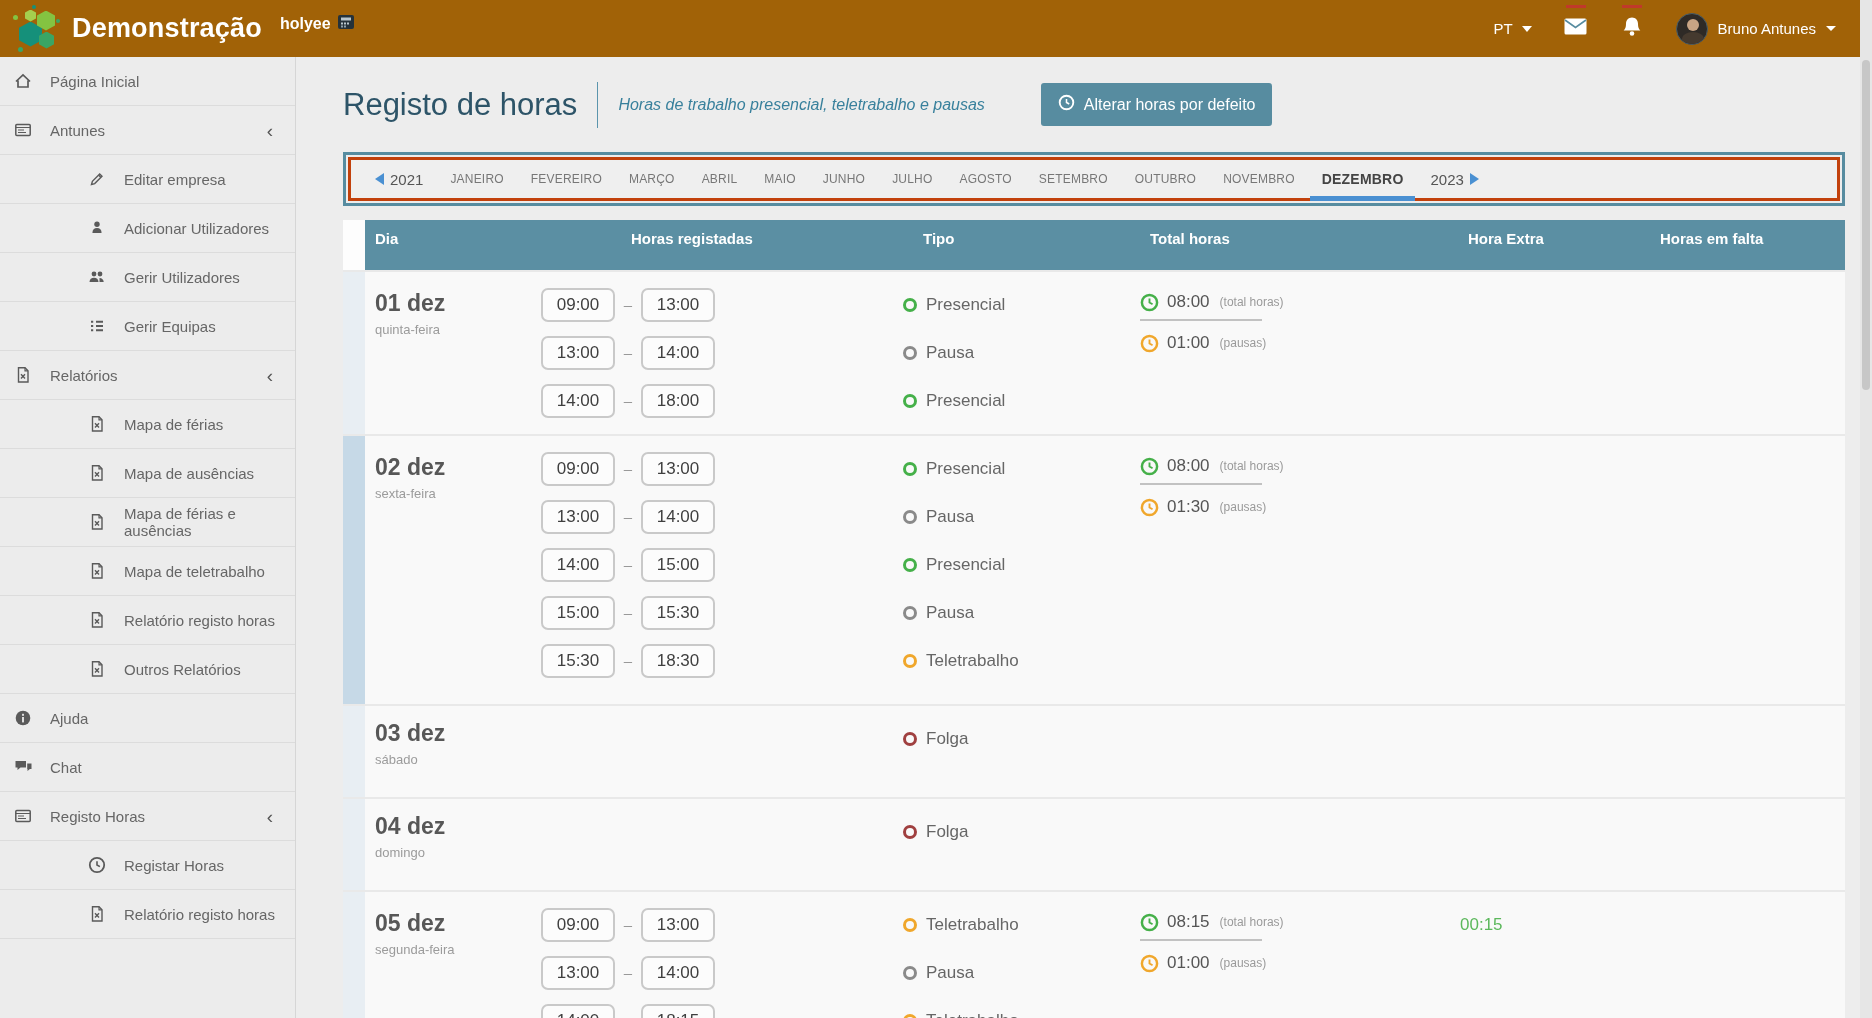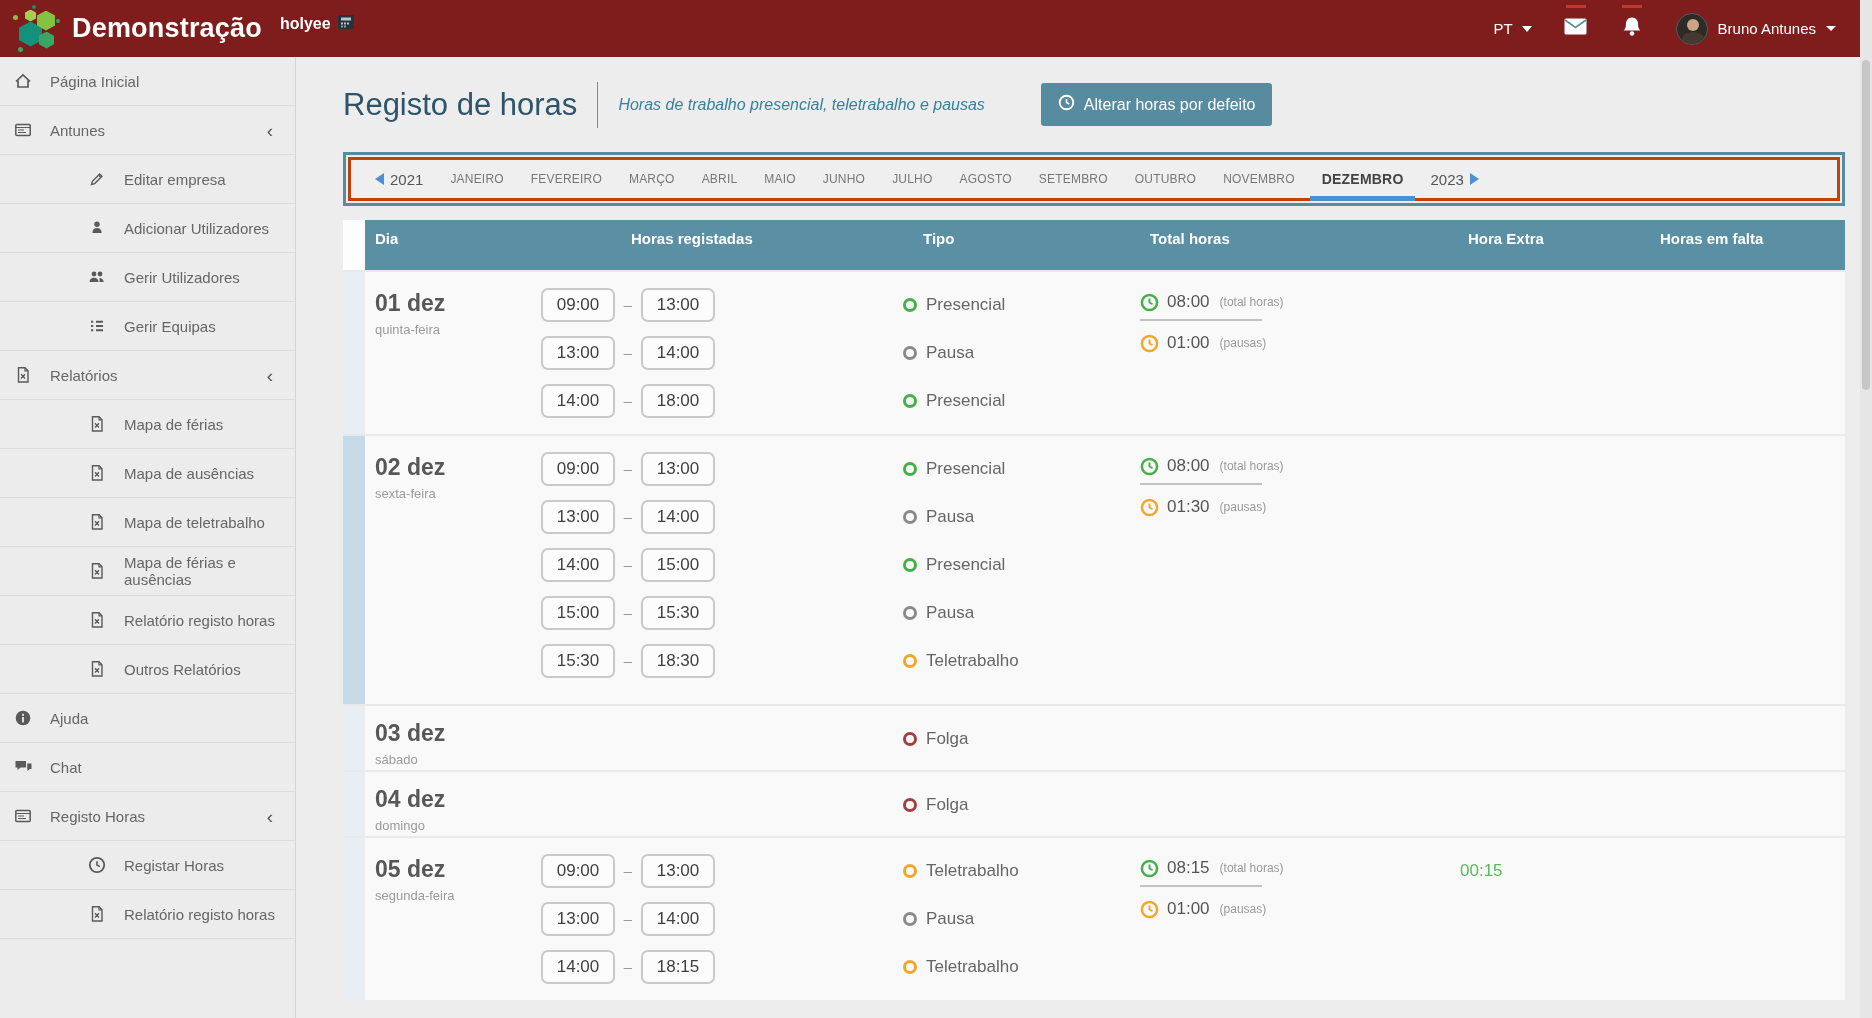--- a/index.html
+++ b/index.html
@@ -2,21 +2,21 @@
 <html><head>
 <meta charset="utf-8">
 <style>
   * { box-sizing: border-box; }
   html,body { margin:0; padding:0; }
   body {
     width:1872px; height:1018px; overflow:hidden; position:relative;
     background:#ededed; font-family:"Liberation Sans", sans-serif;
   }
   
-  .topbar { position:absolute; left:0; top:0; width:100%; height:57px; background:#7f1d1d;
+  .topbar { position:absolute; left:0; top:0; width:100%; height:57px; background:#a16207;
             display:flex; align-items:center; z-index:5; }
   .logo-area { display:flex; align-items:center; padding-left:12px; }
   .logo-hex { width:50px; height:48px; position:relative; }
   .hx { position:absolute; clip-path:polygon(50% 0,100% 25%,100% 75%,50% 100%,0 75%,0 25%); }
   .hx1 { width:23px; height:25px; left:7px;  top:17px; background:#15907a; }
   .hx2 { width:18px; height:20px; left:25px; top:6px;  background:#84c341; }
   .hx3 { width:15px; height:17px; left:27px; top:27px; background:#3aa564; }
   .hx4 { width:11px; height:12px; left:13px; top:5px;  background:#a5cf4e; }
   .dot { position:absolute; border-radius:50%; }
   .d1 { width:5px; height:5px; left:1px;  top:10px; background:#84c341; }
@@ -71,21 +71,21 @@
   .grid { display:grid; grid-template-columns:22px 176px 322px 262px 310px 190px 1fr; }
   .thead { height:50px; line-height:38px; background:#5b8fa3; color:#fff; font-weight:700; font-size:15px; }
   .thead .sp { background:#fdfdfd; }
   .th-dia   { padding-left:10px; }
   .th-horas { padding-left:90px; }
   .th-tipo  { padding-left:60px; }
   .th-total { padding-left:25px; }
   .th-extra { padding-left:33px; }
   .th-falta { padding-left:35px; }
   .row { background:#f9f9f9; border-top:2px solid #e9e9e9; }
-  .row.h3 { height:164px; } .row.h5 { height:270px; } .row.hf { height:66px; }
+  .row.h3 { height:164px; } .row.h5 { height:270px; } .row.hf { height:93px; }
   .accent { background:#e8eef3; }
   .row.hl .accent { background:#c6d9e7; }
   .c-day { padding:18px 0 0 10px; }
   .row.hf .c-day { padding-top:14px; }
   .day-num { font-size:23px; font-weight:700; color:#575757; }
   .day-name { font-size:13px; color:#9b9b9b; margin-top:5px; }
   .c-entries { padding-top:16px; }
   .entry { height:48px; display:flex; align-items:flex-start; }
   .tbox { width:74px; height:34px; border:2px solid #c9c9c9; border-radius:7px; background:#fcfcfc;
           text-align:center; font-size:17px; color:#3f3f3f; font-family:inherit; padding:0; }
@@ -258,31 +258,31 @@
     <span>Mapa de ausências</span>
   </div>
   <div class="s-item sub">
     <span class="ic">
         <svg width="18" height="18" viewBox="0 0 18 18">
           <path d="M4.5 1.8h6.5l3 3V16h-9.5z" fill="none" stroke="currentColor" stroke-width="1.4"></path>
           <path d="M11 1.8v3h3" fill="none" stroke="currentColor" stroke-width="1.2"></path>
           <path d="M7 8.2l4 4.2M11 8.2l-4 4.2" stroke="currentColor" stroke-width="1.4"></path>
         </svg>
       </span>
+    <span>Mapa de férias e ausências</span>
+  </div>
+  <div class="s-item sub">
+    <span class="ic">
+        <svg width="18" height="18" viewBox="0 0 18 18">
+          <path d="M4.5 1.8h6.5l3 3V16h-9.5z" fill="none" stroke="currentColor" stroke-width="1.4"></path>
+          <path d="M11 1.8v3h3" fill="none" stroke="currentColor" stroke-width="1.2"></path>
+          <path d="M7 8.2l4 4.2M11 8.2l-4 4.2" stroke="currentColor" stroke-width="1.4"></path>
+        </svg>
+      </span>
     <span>Mapa de teletrabalho</span>
-  </div>
-  <div class="s-item sub">
-    <span class="ic">
-        <svg width="18" height="18" viewBox="0 0 18 18">
-          <path d="M4.5 1.8h6.5l3 3V16h-9.5z" fill="none" stroke="currentColor" stroke-width="1.4"></path>
-          <path d="M11 1.8v3h3" fill="none" stroke="currentColor" stroke-width="1.2"></path>
-          <path d="M7 8.2l4 4.2M11 8.2l-4 4.2" stroke="currentColor" stroke-width="1.4"></path>
-        </svg>
-      </span>
-    <span>Mapa de férias e ausências</span>
   </div>
   <div class="s-item sub">
     <span class="ic">
         <svg width="18" height="18" viewBox="0 0 18 18">
           <path d="M4.5 1.8h6.5l3 3V16h-9.5z" fill="none" stroke="currentColor" stroke-width="1.4"></path>
           <path d="M11 1.8v3h3" fill="none" stroke="currentColor" stroke-width="1.2"></path>
           <path d="M7 8.2l4 4.2M11 8.2l-4 4.2" stroke="currentColor" stroke-width="1.4"></path>
         </svg>
       </span>
     <span>Relatório registo horas</span>

